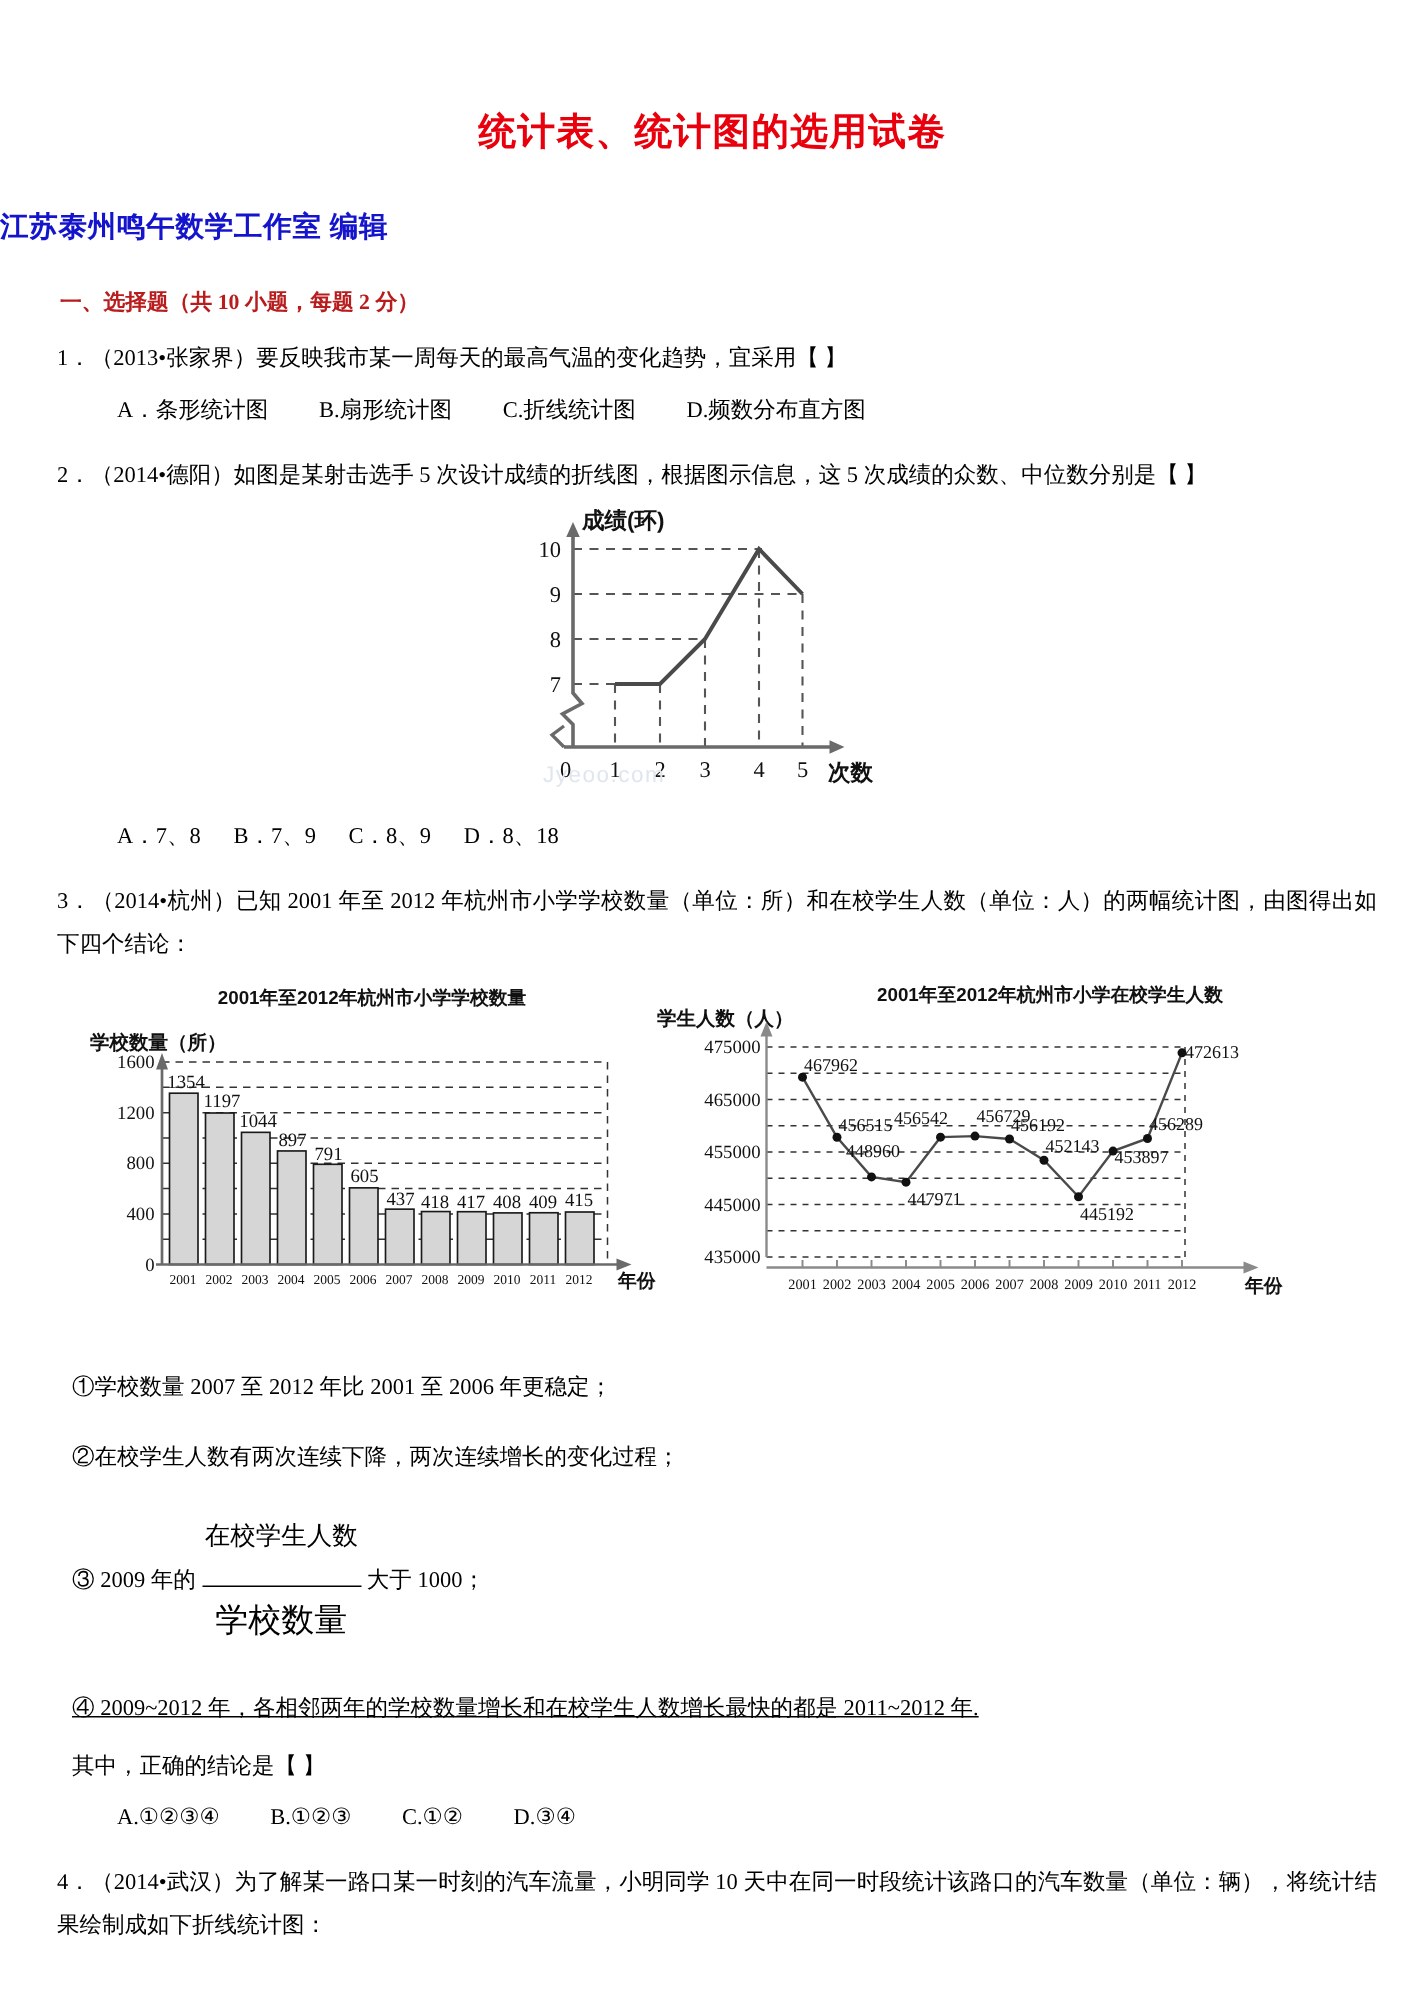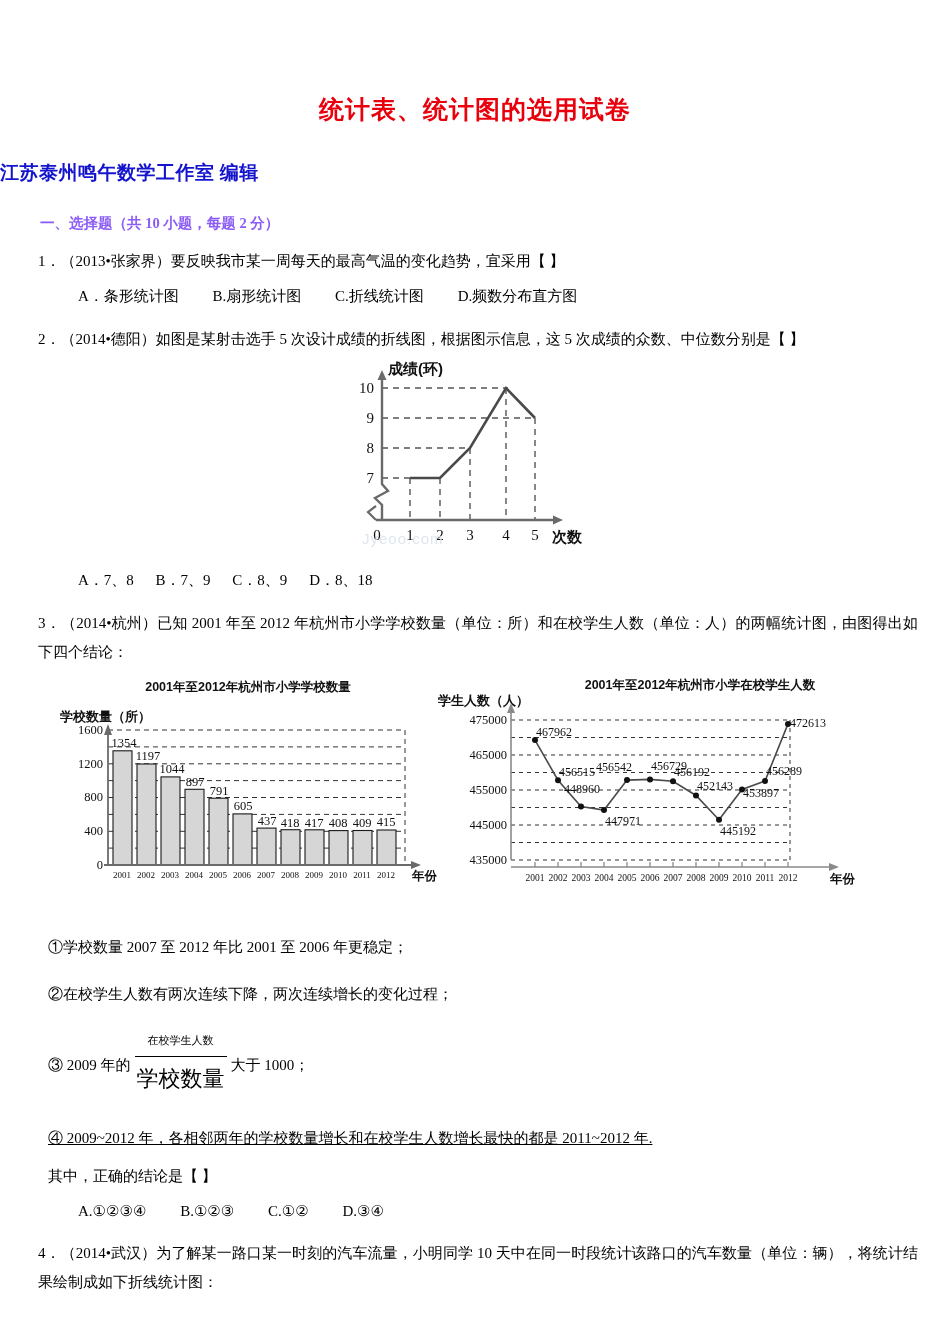--- a/index.html
+++ b/index.html
@@ -11,33 +11,33 @@
     position:relative;
     overflow:hidden;
   }
   .page { position:relative; width:950px; height:1344px; padding:0; }
 
   .doc-title {
     text-align:center;
     color:#e8000d;
     font-weight:bold;
     font-size:25px;
-    margin-top:93px;
+    margin-top:71px;
     letter-spacing:1px;
   }
   .doc-subtitle {
     text-align:left;
     color:#1414cd;
     font-weight:bold;
     font-size:19px;
     margin-top:34px;
     letter-spacing:0.5px;
   }
   .section-head {
-    color:#8b5cf6;
+    color:#b91c1c;
     font-weight:bold;
     font-size:14.5px;
     margin:28px 0 0 40px;
   }
   .q {
     margin:14px 0 0 38px;
     width:880px;
     font-size:15px;
     line-height:1.95;
     text-align:justify;
@@ -56,21 +56,21 @@
   .chart-shoot svg { display:block; }
 
   
   .charts-row { position:relative; height:240px; margin-top:8px; }
   .chart-bar { position:absolute; left:52px; top:0; width:390px; height:225px; }
   .chart-line { position:absolute; left:430px; top:0; width:500px; height:232px;text-align:center; }
 
   .concl { margin:18px 0 0 48px; font-size:15px; line-height:1.9; width:870px; }
   .concl.frac-line { margin-top:22px; display:flex; align-items:center; }
   .frac { display:inline-block; text-align:center; vertical-align:middle; margin:0 4px; }
-  .frac .num { border-bottom:1.3px solid #000; padding:0 2px 5px 2px; display:block; font-size:11px;}
+  .frac .num { border-bottom:1.3px solid #000; padding:0 2px 17px 2px; display:block; font-size:17px;}
   .frac .den { padding:1px 2px 0 2px; display:block; font-size:22px;}
   .concl-inline { display:inline-block; vertical-align:middle; }
 
   .watermark {
     position:absolute; left:362px; top:437px;
     color:#dfe6ef; font-size:15px; font-family:"Liberation Sans", sans-serif;
     letter-spacing:1px; pointer-events:none;text-align:right;
   }
 </style>
 </head>

